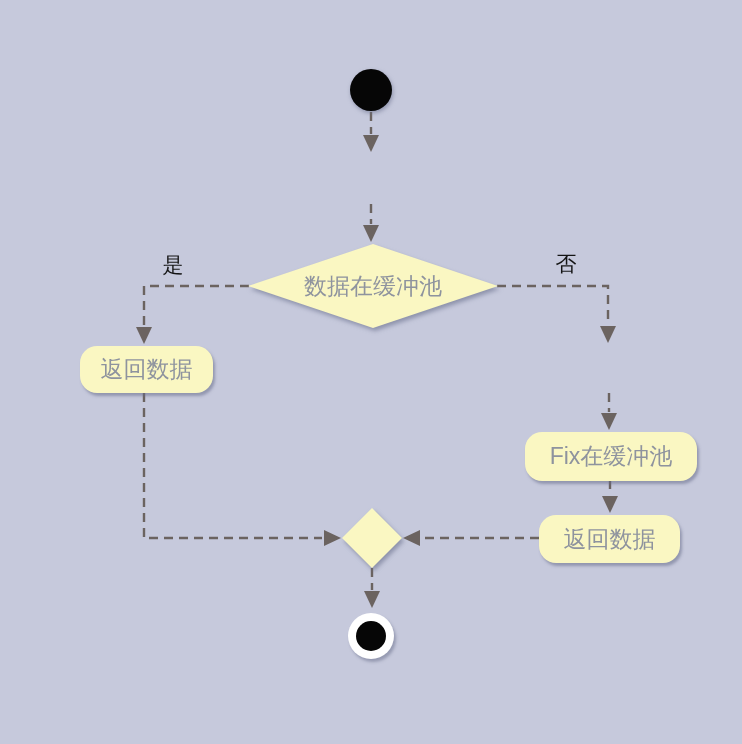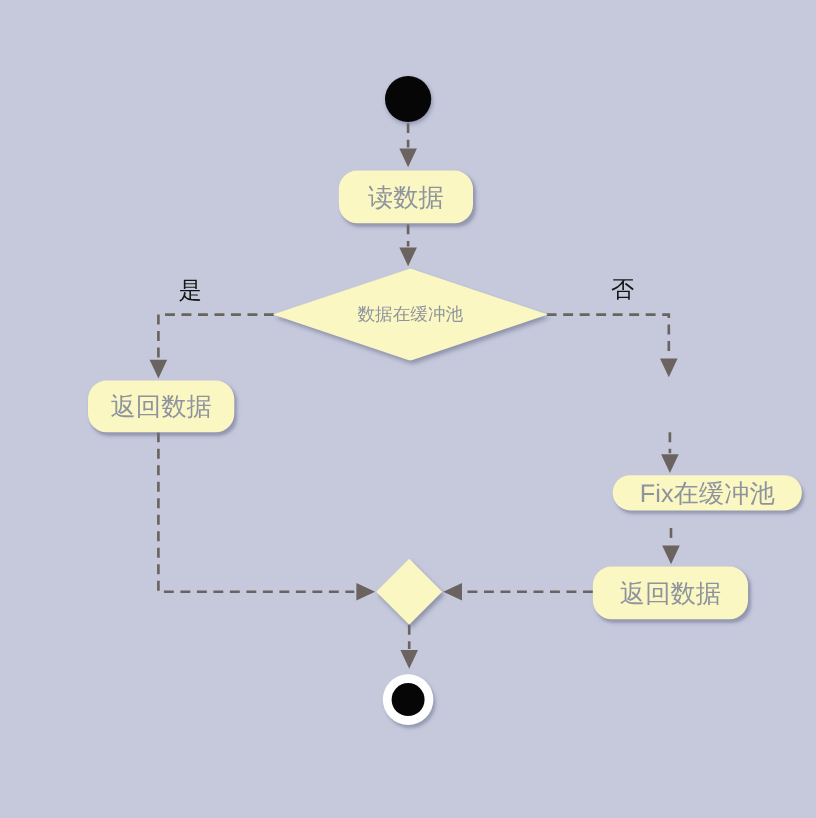--- a/index.html
+++ b/index.html
@@ -55,21 +55,21 @@
   }
   .diamond {
     width: 100%;
     height: 100%;
     background: var(--node-fill);
     clip-path: polygon(50% 0, 100% 50%, 50% 100%, 0 50%);
     display: flex;
     align-items: center;
     justify-content: center;
     color: var(--node-text);
-    font-size: 16px;
+    font-size: 23px;
     white-space: nowrap;
   }
   .branch-label {
     position: absolute;
     width: 48px;
     text-align: center;
     color: var(--branch-label);
     font-size: 21px;
     line-height: 26px;
   }
@@ -128,35 +128,34 @@
 
     <path class="edge-line" d="M539,538 L422,538"></path>
     <polygon class="arrowhead" points="403,538 420,530 420,546"></polygon>
 
     <path class="edge-line" d="M372,568 L372,590"></path>
     <polygon class="arrowhead" points="372,608 364,591 380,591"></polygon>
   </svg>
 
   <div class="start-node"></div>
 
-  <div class="node action" style="left:308px; top:155px; width:122px; height:48px;">读数据</div>
 
   <div class="diamond-wrap" style="left:248px; top:244px; width:250px; height:84px;">
     <div class="diamond">
       <span>数据在缓冲池</span>
     </div>
   </div>
 
   <span class="branch-label" style="left:149px; top:252px;">是</span>
   <span class="branch-label" style="left:542px; top:251px;">否</span>
 
   <div class="node action" style="left:80px; top:346px; width:133px; height:47px;">返回数据</div>
 
 
-  <div class="node action" style="left:525px; top:432px; width:172px; height:32px;margin-left:32px;">Fix在缓冲池</div>
+  <div class="node action" style="left:525px; top:432px; width:172px; height:49px;">Fix在缓冲池</div>
 
   <div class="node action" style="left:539px; top:515px; width:141px; height:48px;">返回数据</div>
 
   <div class="diamond-wrap" style="left:342px; top:508px; width:60px; height:60px;">
     <div class="diamond"></div>
   </div>
 
   <div class="end-node">
     <div class="end-dot"></div>
   </div>

